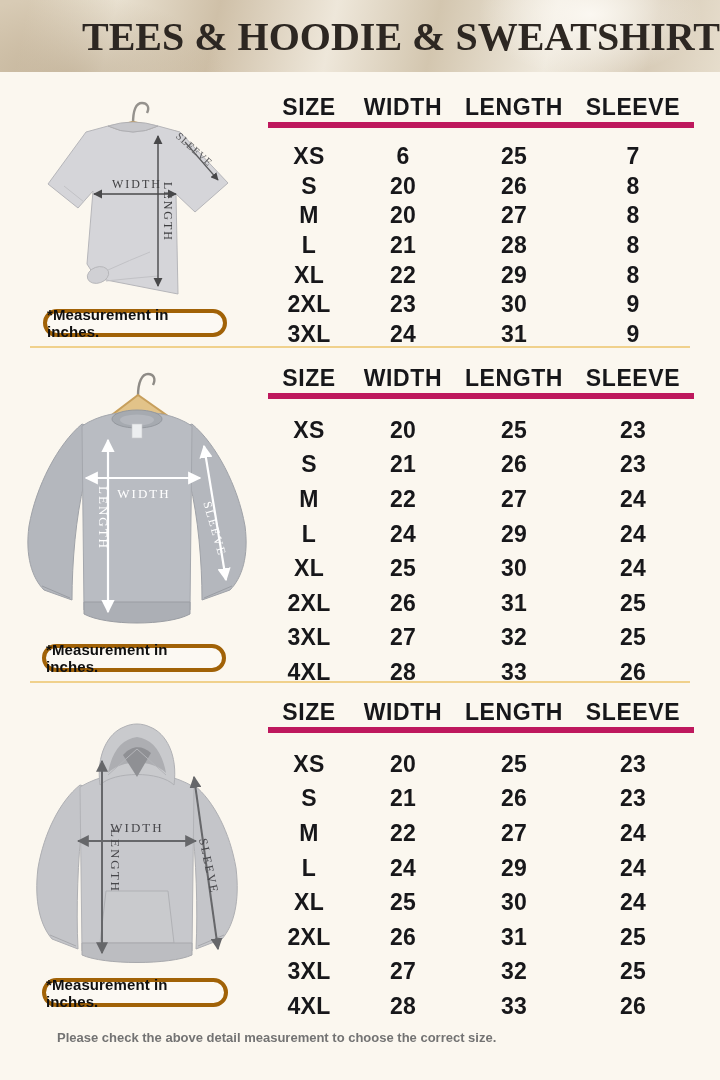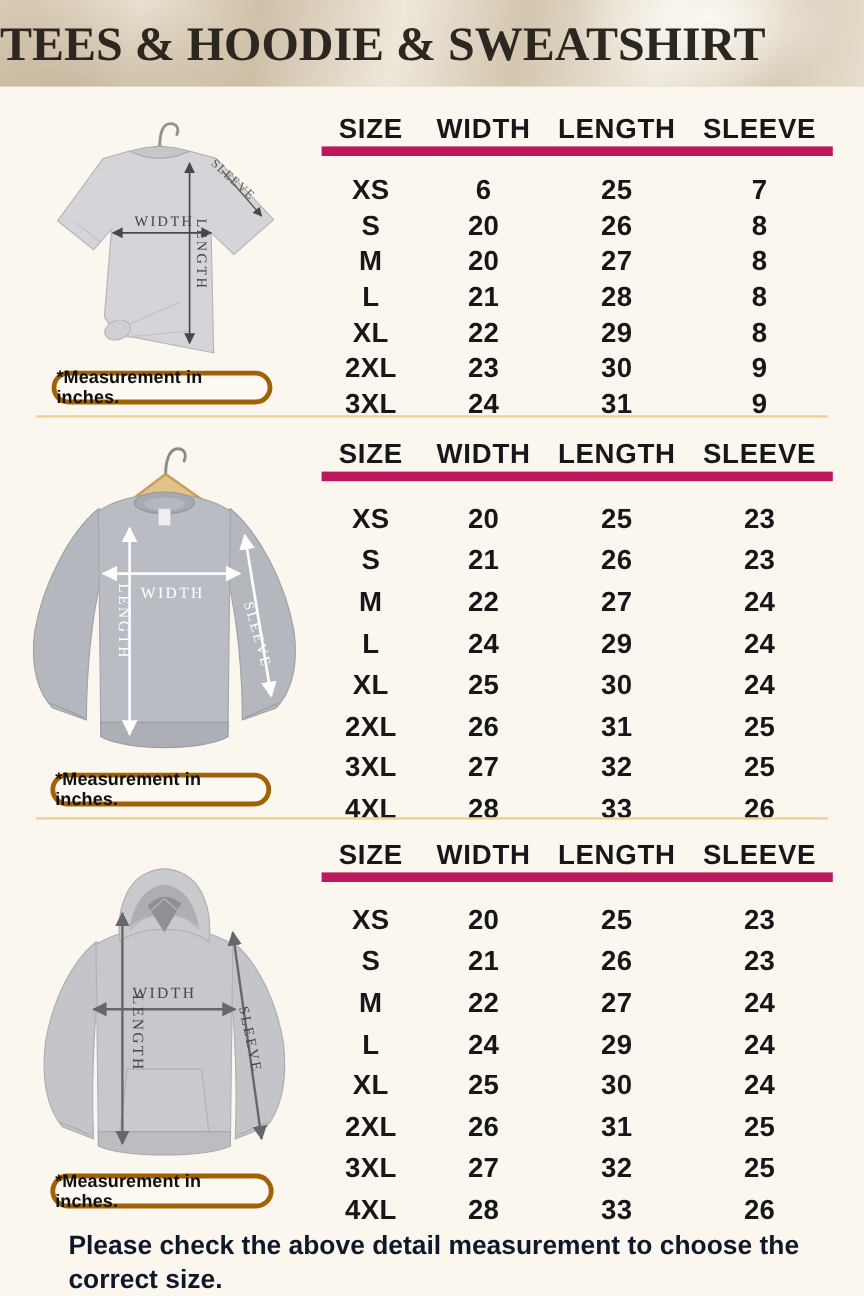--- a/index.html
+++ b/index.html
@@ -4,21 +4,21 @@
 <style>
   html,body{margin:0;padding:0;}
   .page{
     position:relative;width:720px;height:1080px;overflow:hidden;
     background:#fbf7ef;
     font-family:"Liberation Sans",sans-serif;
   }
   
   .banner{
     position:absolute;left:0;top:0;width:720px;height:72px;
-    display:flex;align-items:center;justify-content:flex-start;
+    display:flex;align-items:center;justify-content:flex-end;
     background-color:#ddd2bf;
     background-image:
       radial-gradient(160px 90px at 82% 20%, rgba(252,249,243,.95), rgba(252,249,243,0) 70%),
       radial-gradient(220px 120px at 10% 110%, rgba(176,156,126,.55), rgba(176,156,126,0) 70%),
       linear-gradient(102deg,#d8cbb5 4%,#e9e1d1 16%,#cfc0a8 30%,#eee7da 46%,#d3c6af 60%,#efe9dd 76%,#d8ccb8 90%,#e6ddcc 100%);
   }
   .title{
     margin:0;font-family:"Liberation Serif",serif;font-weight:700;
     font-size:40px;letter-spacing:0px;color:#2d2722;white-space:nowrap;
   }
@@ -31,33 +31,33 @@
   .pill{
     position:absolute;border:4px solid #a16207;border-radius:16px;
     display:flex;align-items:center;justify-content:center;
     background:rgba(255,255,255,.25);
     font-weight:600;font-size:15px;color:#101010;letter-spacing:.1px;
     box-sizing:border-box;
   }
   
   .size-table{position:absolute;left:268px;width:426px;}
   .trow{display:grid;grid-template-columns:82px 106px 116px 122px;align-items:center;}
-  .thead{height:30px;border-bottom:8px solid #be185d;}
+  .thead{height:30px;border-bottom:6px solid #be185d;}
   .size-table .trow:nth-child(2){margin-top:14px;}
   .t1 .trow:not(.thead){height:29.6px;}
   .t2 .trow:not(.thead){height:34.6px;}
   .tcell{
     text-align:center;font-weight:700;font-size:23px;
     letter-spacing:.3px;color:#17171a;
   }
   .thead .tcell{letter-spacing:.6px;}
   
   .footer{
     position:absolute;left:57px;top:1024px;width:640px;
-    font-weight:700;font-size:22px;line-height:28px;color:#0f172a;
+    font-weight:700;font-size:13px;line-height:28px;color:#737373;
   }
 </style>
 </head>
 <body>
 
 <div class="page">
 
   <div class="banner">
     <h1 class="title">TEES &amp; HOODIE &amp; SWEATSHIRT</h1>
   </div>

